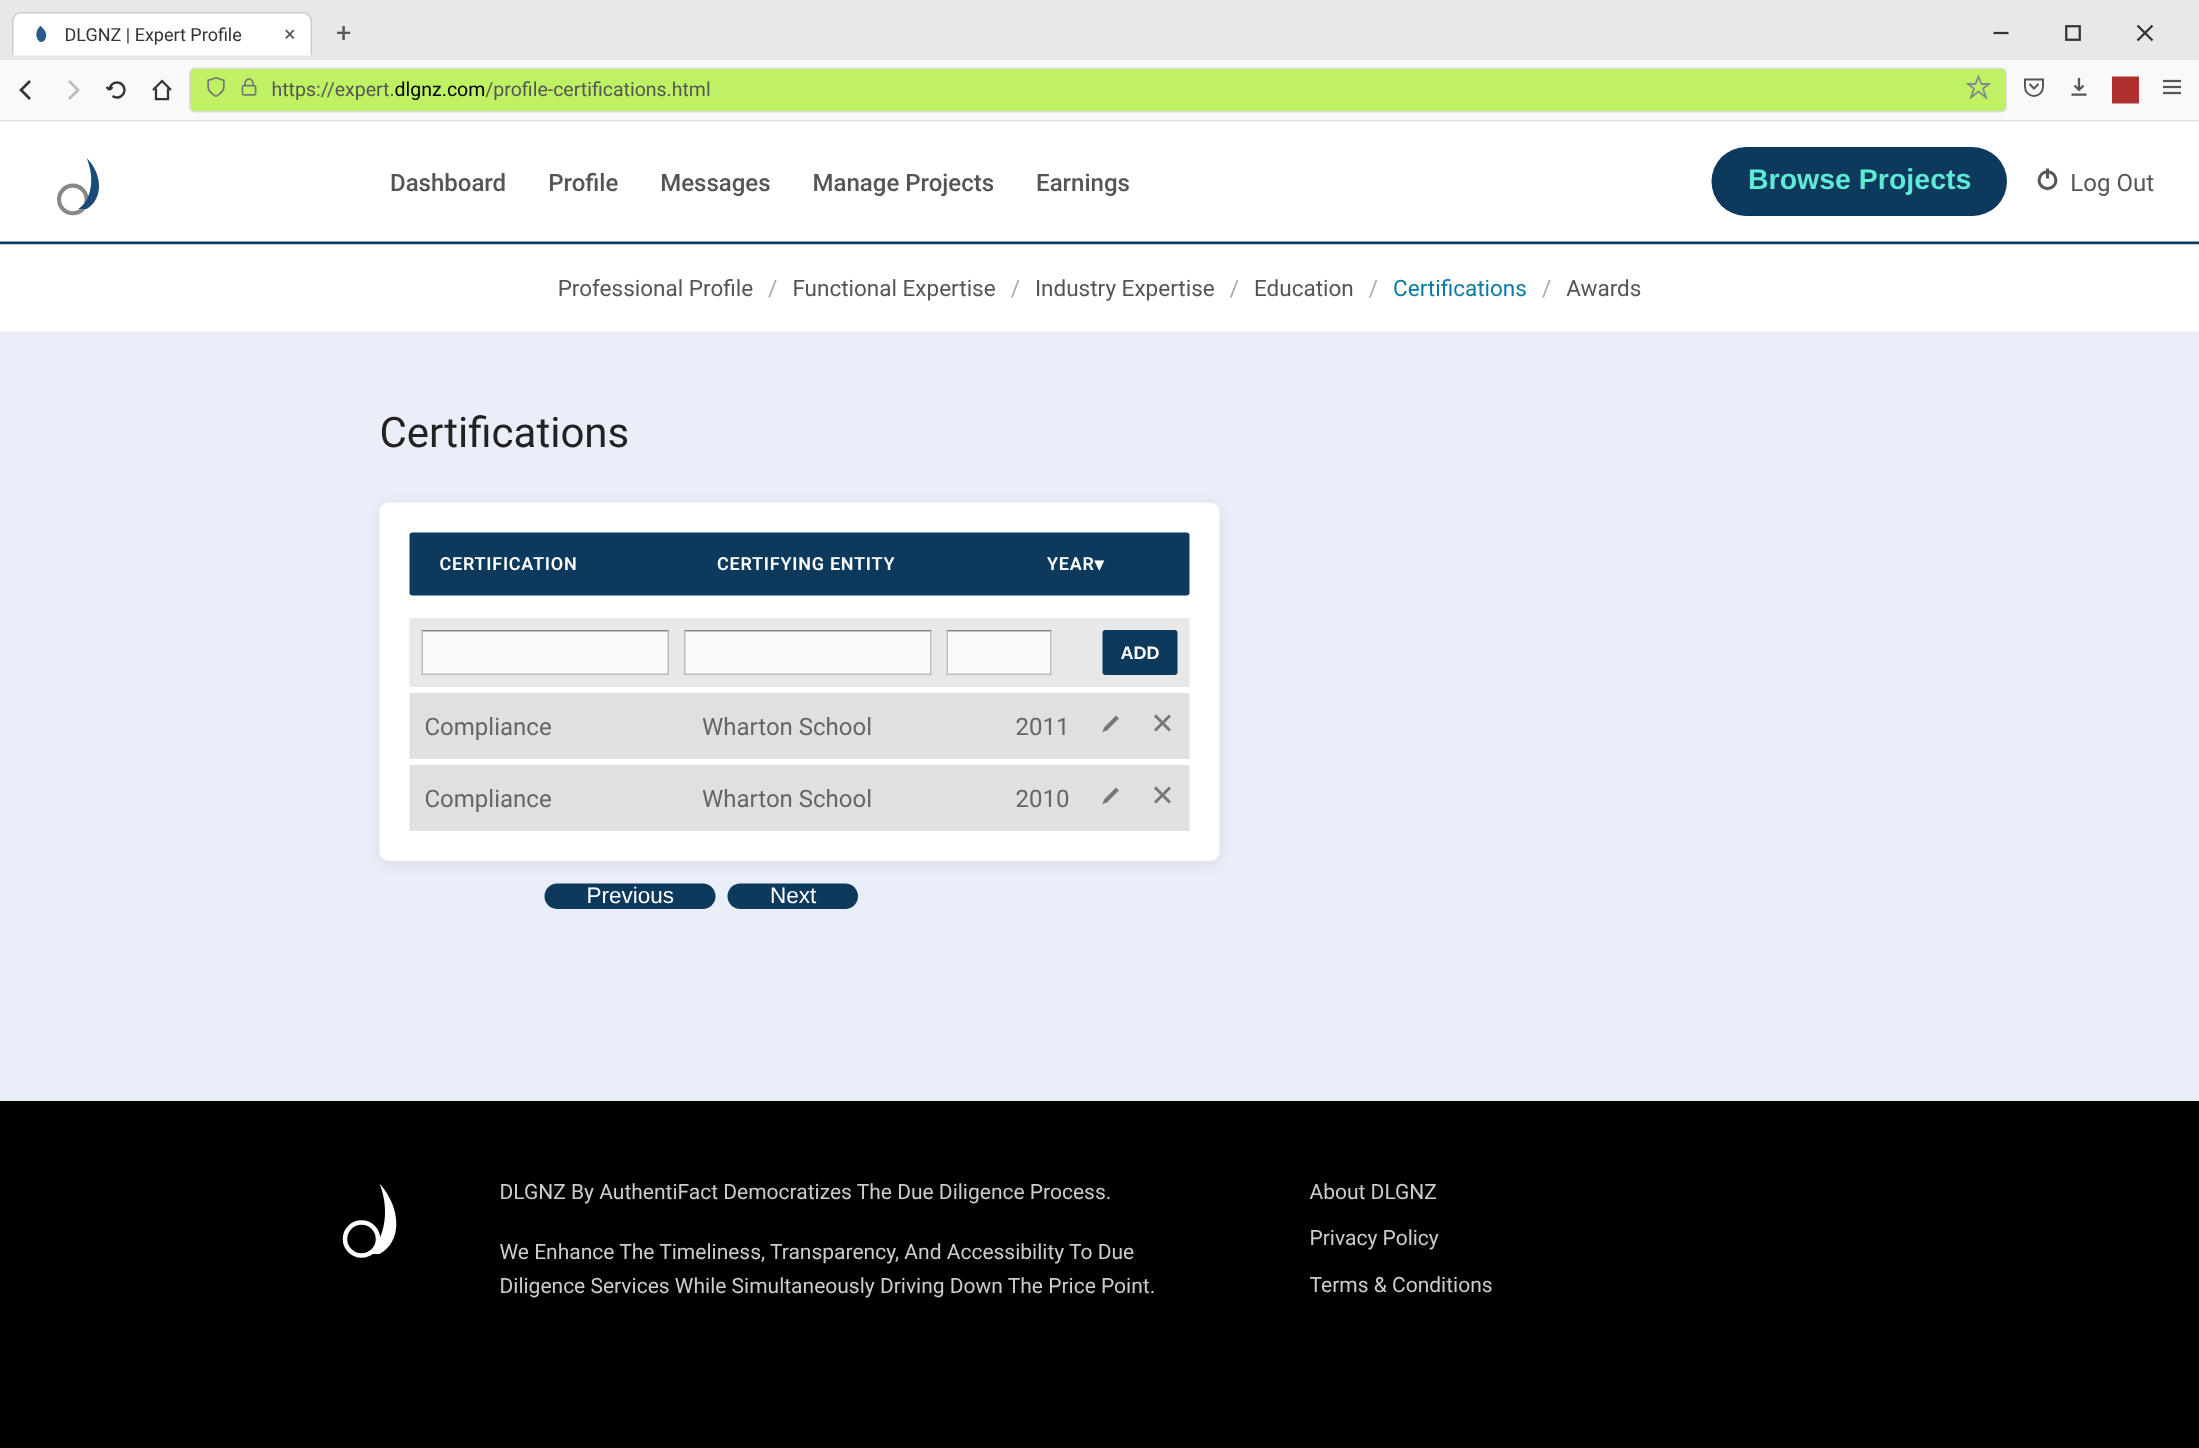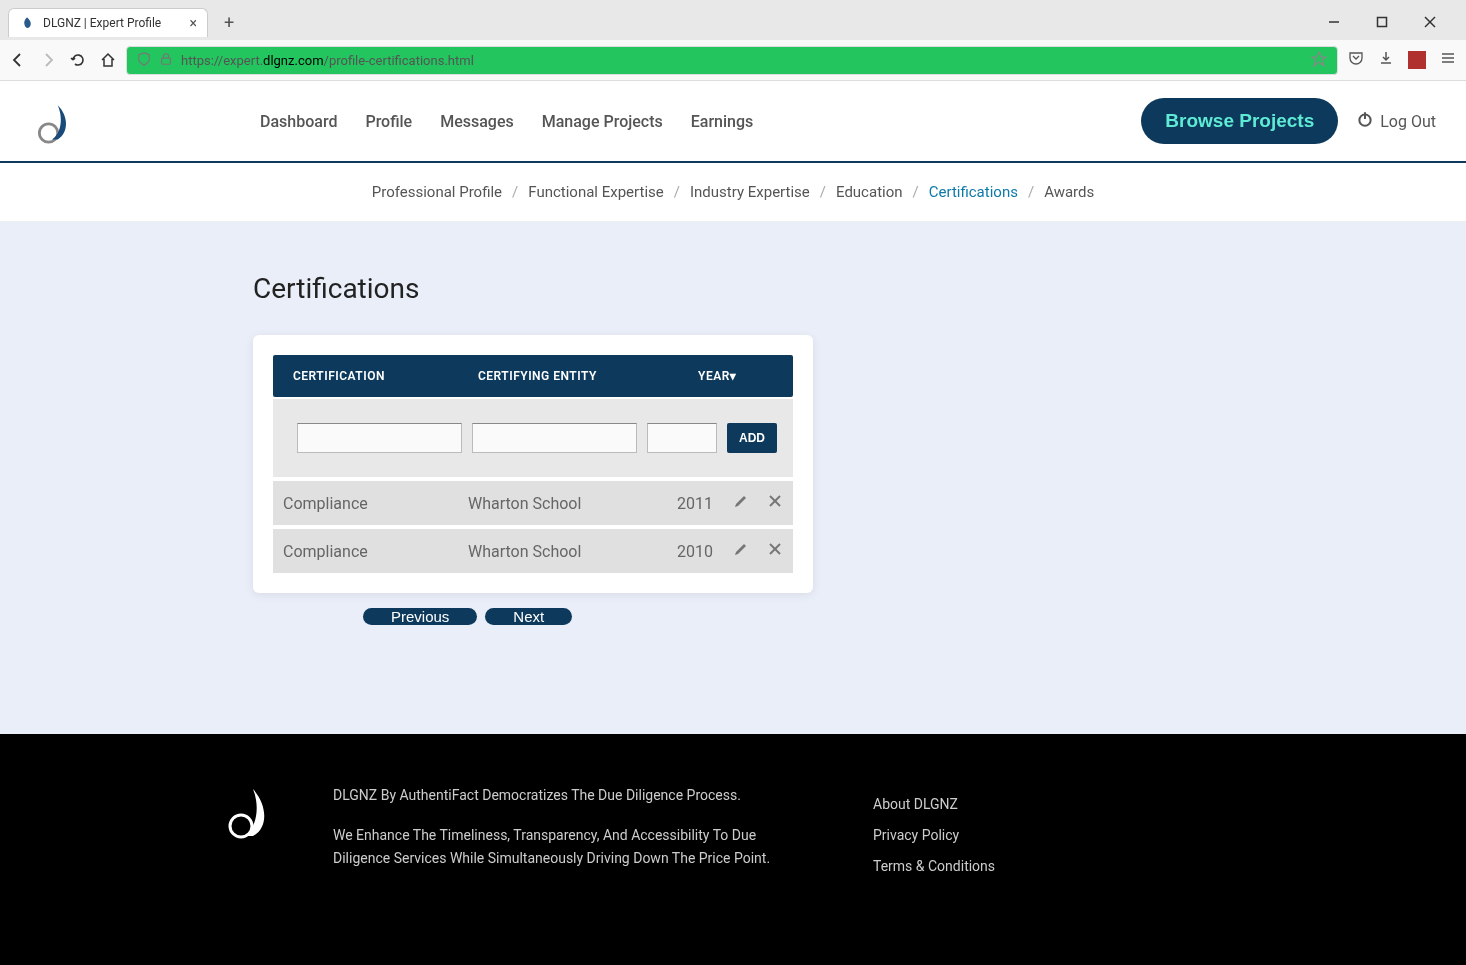--- a/index.html
+++ b/index.html
@@ -13,21 +13,21 @@
     .tab-title { flex: 1; white-space: nowrap; overflow: hidden; text-overflow: ellipsis; }
     .tab-close { font-size: 14px; color: #555; cursor: pointer; }
     .new-tab-btn { margin-left: 8px; font-size: 18px; color: #555; cursor: pointer; padding: 4px 8px; }
     .window-controls { margin-left: auto; display: flex; gap: 8px; padding-right: 8px; }
     .window-controls span { width: 40px; height: 30px; display: flex; align-items: center; justify-content: center; cursor: pointer; }
     
     .toolbar { display: flex; align-items: center; height: 40px; padding: 0 10px; gap: 10px; background: #f9f9f9; }
     .nav-btns { display: flex; gap: 14px; align-items: center; }
     .nav-btns span { cursor: pointer; color: #333; display:flex; }
     .nav-btns span.disabled { color: #bbb; }
-    .url-bar { flex: 1; display: flex; align-items: center; background: #22c55e; border: 1px solid #ddd; border-radius: 4px; padding: 4px 10px; gap: 8px; font-size: 13px; color: #555; }
+    .url-bar { flex: 1; display: flex; align-items: center; background: #bef264; border: 1px solid #ddd; border-radius: 4px; padding: 4px 10px; gap: 8px; font-size: 13px; color: #555; }
     .url-bar .lock { color: #777; }
     .url-text { flex:1; }
     .url-text .domain { color: #000; }
     .bookmark { margin-left: auto; color: #888; }
     .toolbar-right { display: flex; gap: 14px; align-items:center; }
     .ext-icon { width:18px; height:18px; background:#b03030; }
     
     
     .page { background: #fff; height: 886px; overflow-y: scroll; position:relative; }
     .page-inner { min-height: 100%; display:flex; flex-direction:column; }
@@ -50,21 +50,21 @@
     .page-title { font-size: 28px; font-weight: 400; color: #222; margin-bottom: 30px; margin-left: 0px; }
     
     .card { background: #fff; border-radius: 6px; box-shadow: 0 2px 10px rgba(0,0,0,0.08); padding: 20px; width: 560px; }
     .cert-table { width: 100%; }
     .table-header { display: flex; background: #0d3a5c; color: #fff; font-size: 12px; font-weight: 600; letter-spacing: 0.5px; padding: 14px 20px; border-radius: 2px; }
     .col-cert { flex: 0 0 185px; }
     .col-entity { flex: 0 0 185px; }
     .col-year { flex: 0 0 70px; display:flex; align-items:flex-start; gap:0;margin-left:35px; }
     .col-actions { flex: 1; }
     
-    .input-row { display: flex; background: #e8e8e8; padding: 24px; gap: 10px; align-items: center; margin-top: 2px; }
+    .input-row { display: flex; background: #e8e8e8; padding: 8px; gap: 10px; align-items: center; margin-top: 15px; }
     .input-row input { border: 1px solid #bbb; border-top-color:#888; background: #fafafa; padding: 6px; height: 30px; font-size: 13px; }
     .input-row .in-cert { width: 165px; }
     .input-row .in-entity { width: 165px; }
     .input-row .in-year { width: 70px; }
     .add-btn { background: #0d3a5c; color: #fff; border: none; padding: 8px 12px; font-size: 12px; font-weight: 600; cursor: pointer; border-radius: 2px; margin-left:auto; }
     
     .data-row { display: flex; background: #e0e0e0; padding: 12px 10px; align-items: center; margin-top: 4px; color: #666; font-size: 16px; }
     .data-row .d-cert { flex: 0 0 185px; }
     .data-row .d-entity { flex: 0 0 185px; }
     .data-row .d-year { flex: 0 0 70px; text-align:right; padding-right:10px; }
@@ -72,21 +72,21 @@
     .d-actions span { cursor: pointer; color: #777; }
     
     .pager { display: flex; gap: 8px; margin-top: 15px; margin-left: 110px; }
     .pager button { background: #0d3a5c; color: #fff; border: none; border-radius: 22px; padding: 0 28px; font-size: 15px; font-weight: 500; cursor: pointer; }
     
     .footer { background: #000; color: #ccc; padding: 50px 0 80px; flex-shrink:0; }
     .footer-inner { max-width: 1100px; margin: 0 auto; display: flex; gap: 60px; padding: 0 40px; }
     .footer-logo { width: 50px; height: 60px; flex-shrink:0; display:flex; align-items:flex-start; }
     .footer-desc { flex: 1; font-size: 14px; line-height: 1.6; max-width: 480px; }
     .footer-desc p { margin-bottom: 18px; }
-    .footer-links { display: flex; gap: 117px; align-items: flex-end; }
+    .footer-links { display: flex; gap: 117px; }
     .footer-links ul { list-style: none; }
     .footer-links li { margin-bottom: 12px; }
     .footer-links a { color: #ccc; text-decoration: none; font-size: 14px; cursor:pointer; }
     
     ::-webkit-scrollbar { width: 16px; }
     ::-webkit-scrollbar-track { background: #f0f0f0; }
     ::-webkit-scrollbar-thumb { background: #c0c0c0; border: 3px solid #f0f0f0; border-radius: 8px; }
     ::-webkit-scrollbar-button:single-button { background: #f0f0f0; height: 16px; }
   </style>
 </head>

